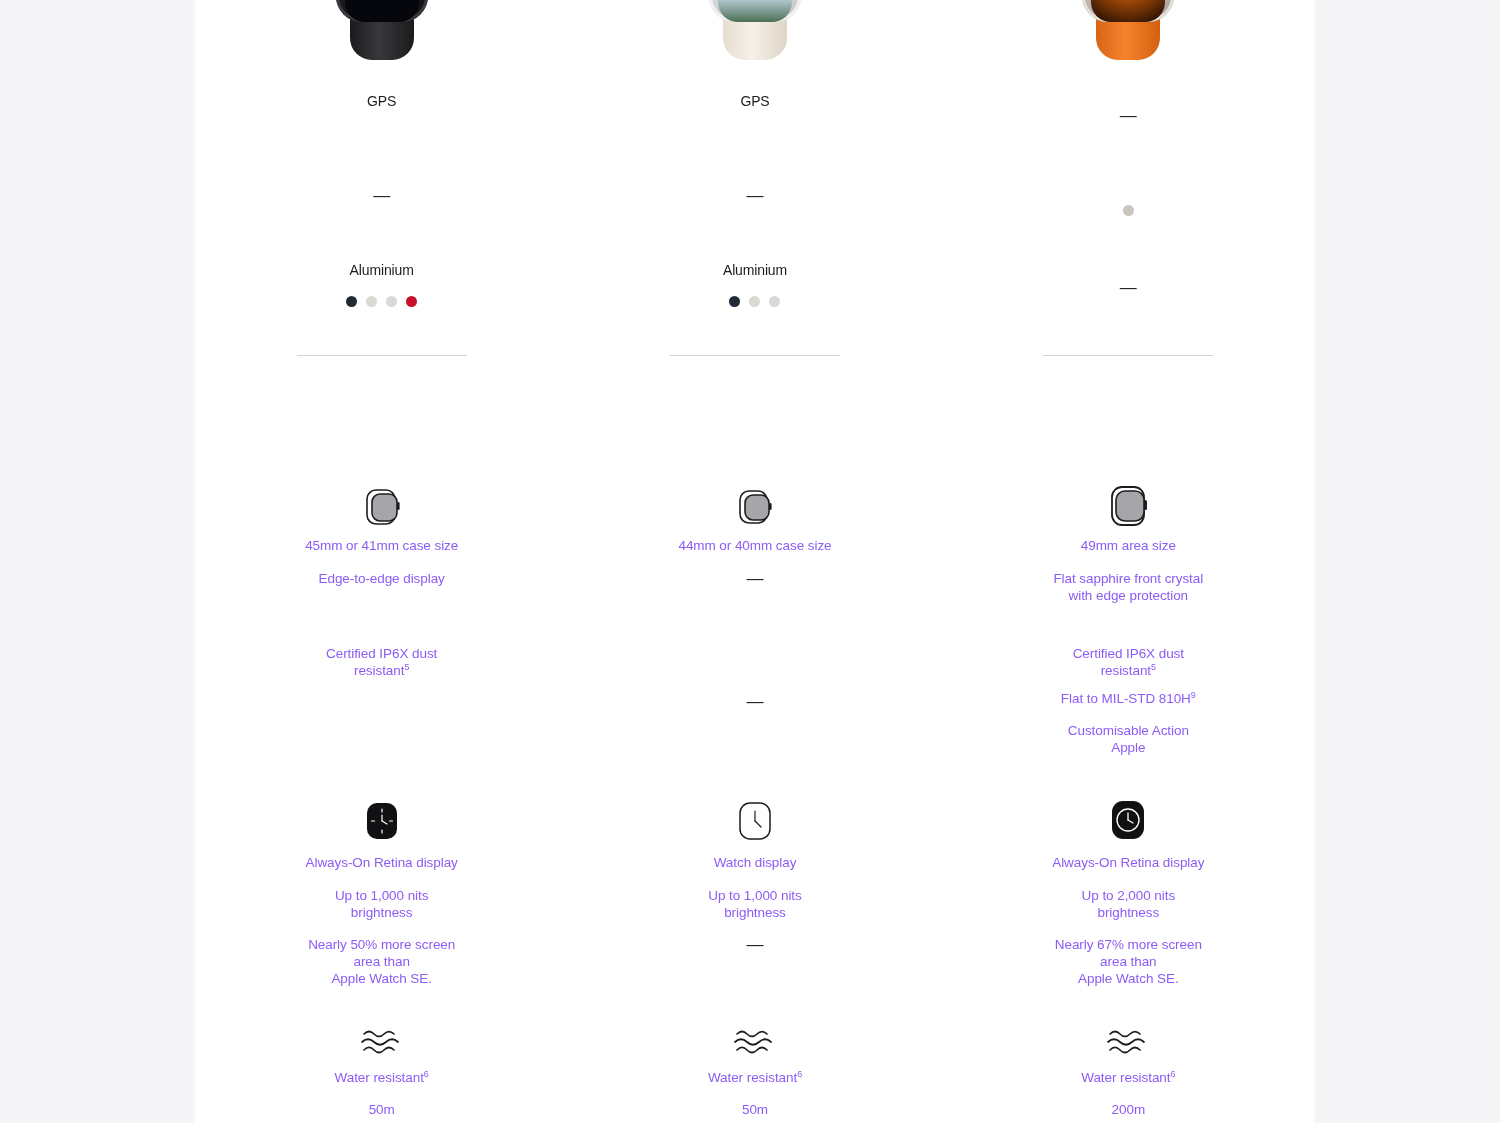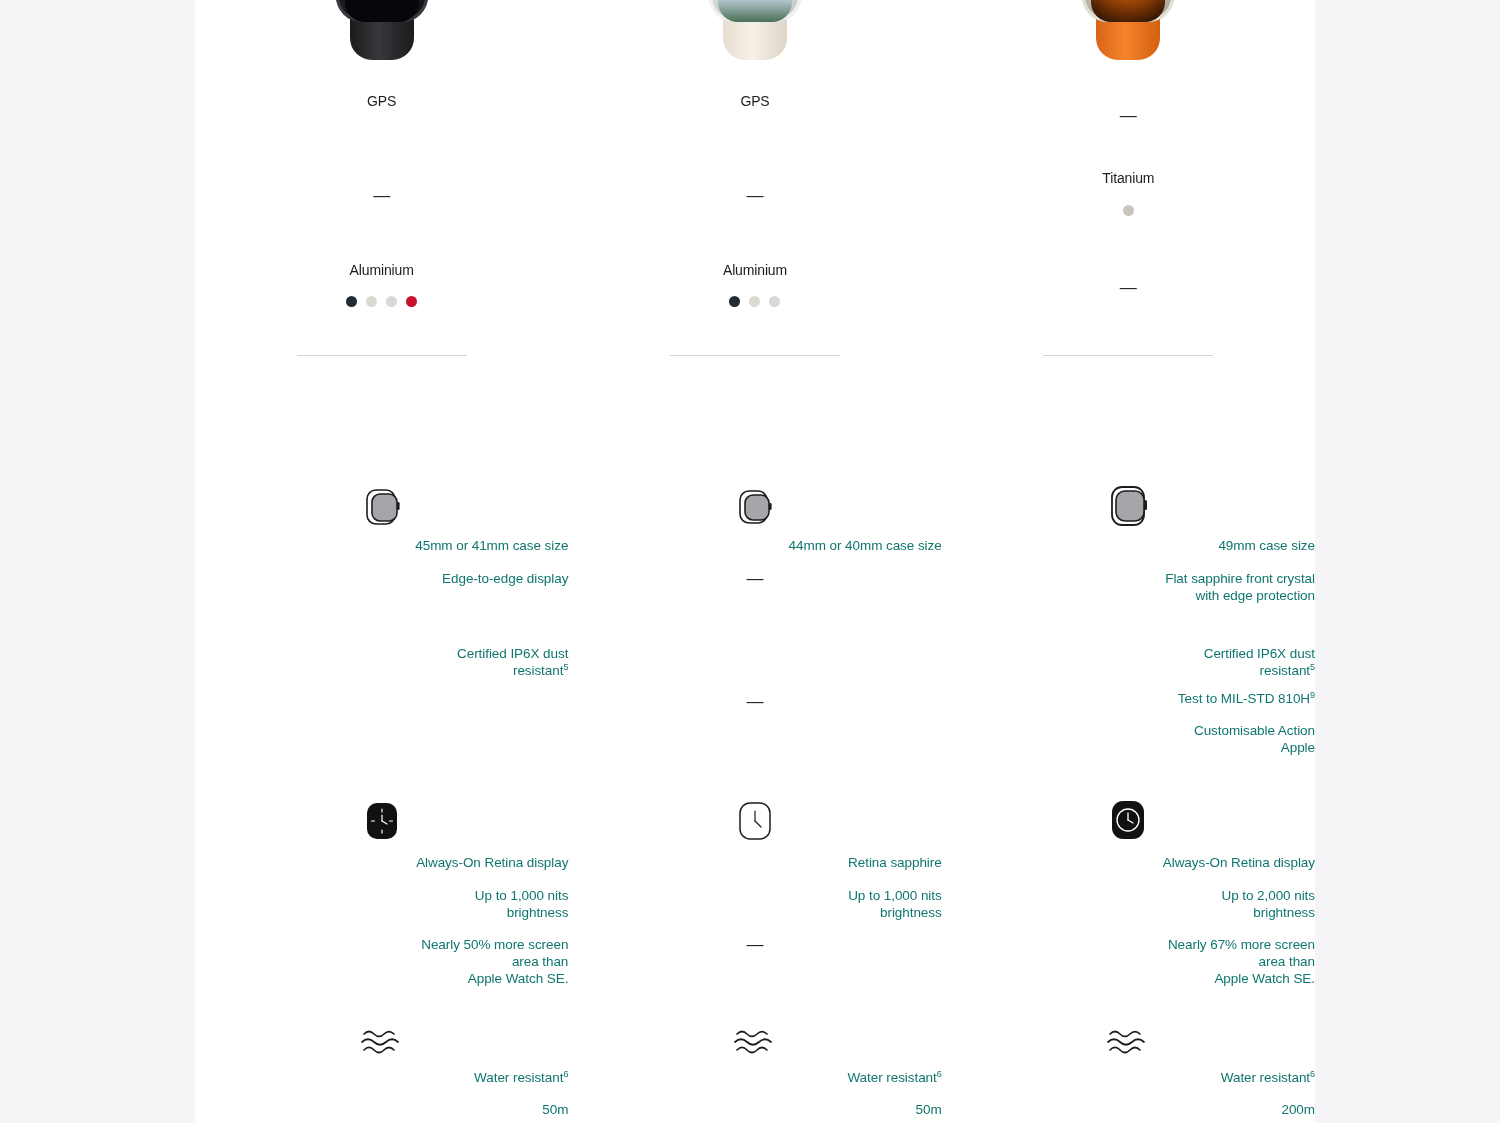--- a/index.html
+++ b/index.html
@@ -125,24 +125,24 @@
     position: absolute;
     left: 50%;
     transform: translateX(-50%);
     display: flex;
     align-items: center;
     justify-content: center;
   }
   .ftxt {
     position: absolute;
     width: 100%;
-    text-align: right;
+    text-align: center;
     font-size: 13.5px;
     line-height: 17px;
-    color: #0f766e;
+    color: #8b5cf6;
     letter-spacing: -0.005em;
   }
   sup { font-size: 9px; vertical-align: super; line-height: 0; }
 </style>
 </head>
 <body>
 
 <div class="page">
   <div class="sheet">
     <div class="cols">
@@ -244,21 +244,21 @@
 
         <div class="icon-wrap" style="top:800px">
           <svg width="44" height="44" viewBox="0 0 44 44">
             <rect x="7" y="3" width="30" height="36" rx="10" fill="none" stroke="#1d1d1f" stroke-width="1.5"></rect>
             <g stroke="#1d1d1f" stroke-width="1.2" stroke-linecap="round">
               <line x1="22" y1="21" x2="22" y2="11"></line>
               <line x1="22" y1="21" x2="28" y2="27"></line>
             </g>
           </svg>
         </div>
-        <div class="ftxt" style="top:854px">Retina sapphire</div>
+        <div class="ftxt" style="top:854px">Watch display</div>
         <div class="ftxt" style="top:887px">Up to 1,000 nits</div>
         <div class="ftxt" style="top:904px">brightness</div>
         <div class="dash" style="top:935px">—</div>
 
         <div class="icon-wrap" style="top:1024px">
           <svg width="52" height="36" viewBox="0 0 52 36">
             <g fill="none" stroke="#1d1d1f" stroke-width="1.7" stroke-linecap="round">
               <path d="M8 10 q5 -5 10 0 t10 0 t10 0"></path>
               <path d="M6 18 q6 -5.5 12 0 t12 0 t12 0"></path>
               <path d="M8 26 q5 -5 10 0 t10 0 t10 0"></path>
@@ -271,41 +271,40 @@
 
       <div class="col">
         <div class="watch-img">
           <div class="band orange"></div>
           <div class="case titan">
             <div class="screen ultra"></div>
           </div>
         </div>
 
         <div class="dash" style="top:106px">—</div>
-        <div class="lbl" style="top:168px">Titanium</div>
         <div class="swatches" style="top:205px">
           <span class="sw" style="background:#c9c5bc"></span>
         </div>
         <div class="dash" style="top:278px">—</div>
         <div class="rule" style="top:355px"></div>
 
         <div class="icon-wrap" style="top:483px">
           <svg width="52" height="48" viewBox="0 0 52 48">
             <rect x="10" y="4" width="32" height="38" rx="10" fill="none" stroke="#1d1d1f" stroke-width="1.8"></rect>
             <rect x="14" y="8" width="28" height="30" rx="9" fill="#a6a6aa" stroke="#1d1d1f" stroke-width="1.6"></rect>
             <rect x="42" y="17" width="3" height="10" rx="1.5" fill="#1d1d1f"></rect>
           </svg>
         </div>
-        <div class="ftxt" style="top:537px">49mm case size</div>
+        <div class="ftxt" style="top:537px">49mm area size</div>
         <div class="ftxt" style="top:570px">Flat sapphire front crystal</div>
         <div class="ftxt" style="top:587px">with edge protection</div>
 
         <div class="ftxt" style="top:645px">Certified IP6X dust</div>
         <div class="ftxt" style="top:662px"><span>resistant</span><sup>5</sup></div>
-        <div class="ftxt" style="top:690px"><span>Test to MIL-STD 810H</span><sup>9</sup></div>
+        <div class="ftxt" style="top:690px"><span>Flat to MIL-STD 810H</span><sup>9</sup></div>
         <div class="ftxt" style="top:722px">Customisable Action</div>
         <div class="ftxt" style="top:739px">Apple</div>
 
         <div class="icon-wrap" style="top:798px">
           <svg width="48" height="48" viewBox="0 0 48 48">
             <rect x="8" y="3" width="32" height="38" rx="11" fill="#111114"></rect>
             <circle cx="24" cy="22" r="11" fill="none" stroke="#ffffff" stroke-width="1.3"></circle>
             <g stroke="#ffffff" stroke-width="1.3" stroke-linecap="round">
               <line x1="24" y1="22" x2="24" y2="15"></line>
               <line x1="24" y1="22" x2="29" y2="25"></line>

